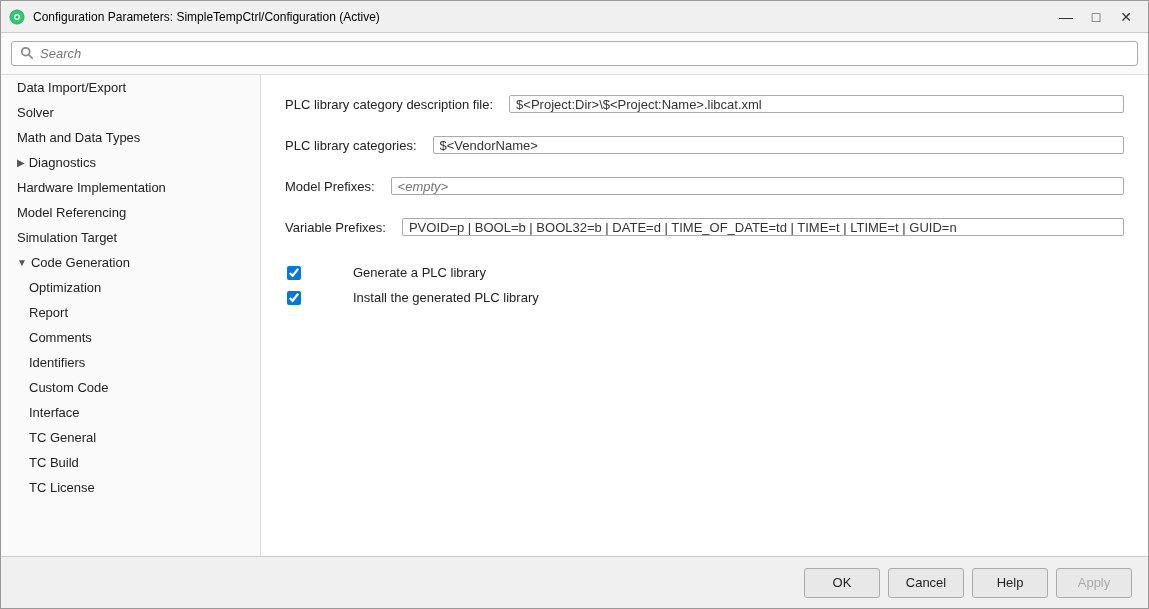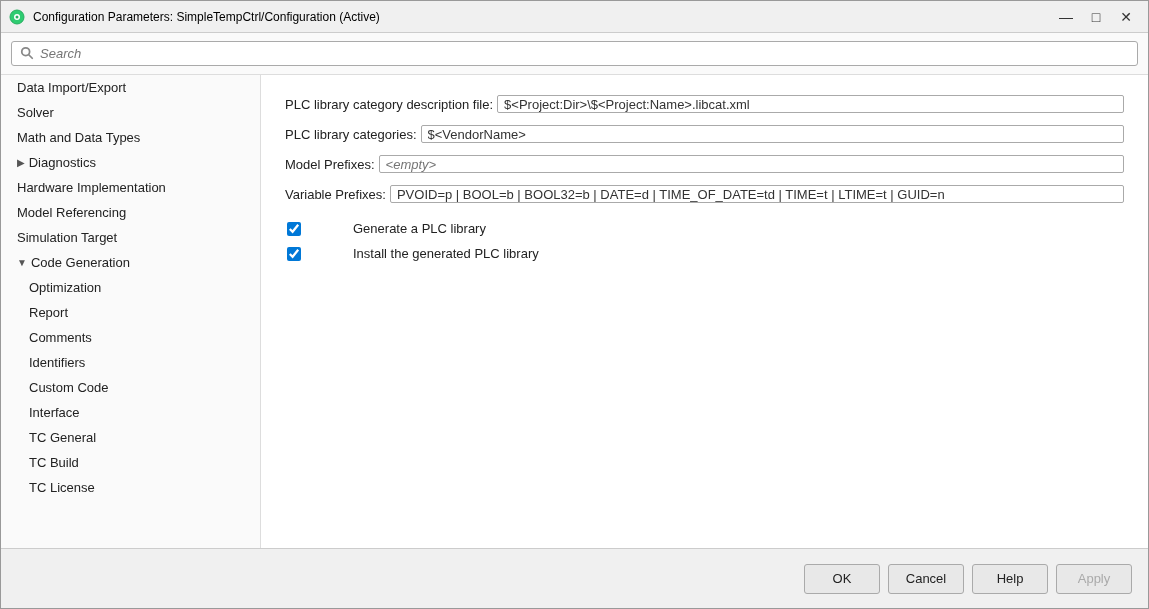--- a/index.html
+++ b/index.html
@@ -139,22 +139,22 @@
     .content-area {
       flex: 1;
       padding: 20px 24px;
       overflow-y: auto;
       background: white;
     }
 
     .form-row {
       display: flex;
       align-items: center;
-      margin-bottom: 12px;
-      gap: 4px;
+      margin-bottom: 23px;
+      gap: 16px;
     }
     .form-label {
       color: #222;
       white-space: nowrap;
       min-width: fit-content;
     }
     .form-input {
       flex: 1;
       height: 18px;
       border: 1px solid #aaa;
@@ -183,21 +183,21 @@
       accent-color: #0078d7;
       cursor: pointer;
     }
     .checkbox-label {
       font-size: 13px;
       color: #222;
       margin-left: 44px;
     }
 
     .footer {
-      height: 60px;
+      height: 52px;
       background: #f0f0f0;
       border-top: 1px solid #ccc;
       display: flex;
       align-items: center;
       justify-content: flex-end;
       padding: 0 16px;
       gap: 8px;
       flex-shrink: 0;
     }
     .footer-btn {

